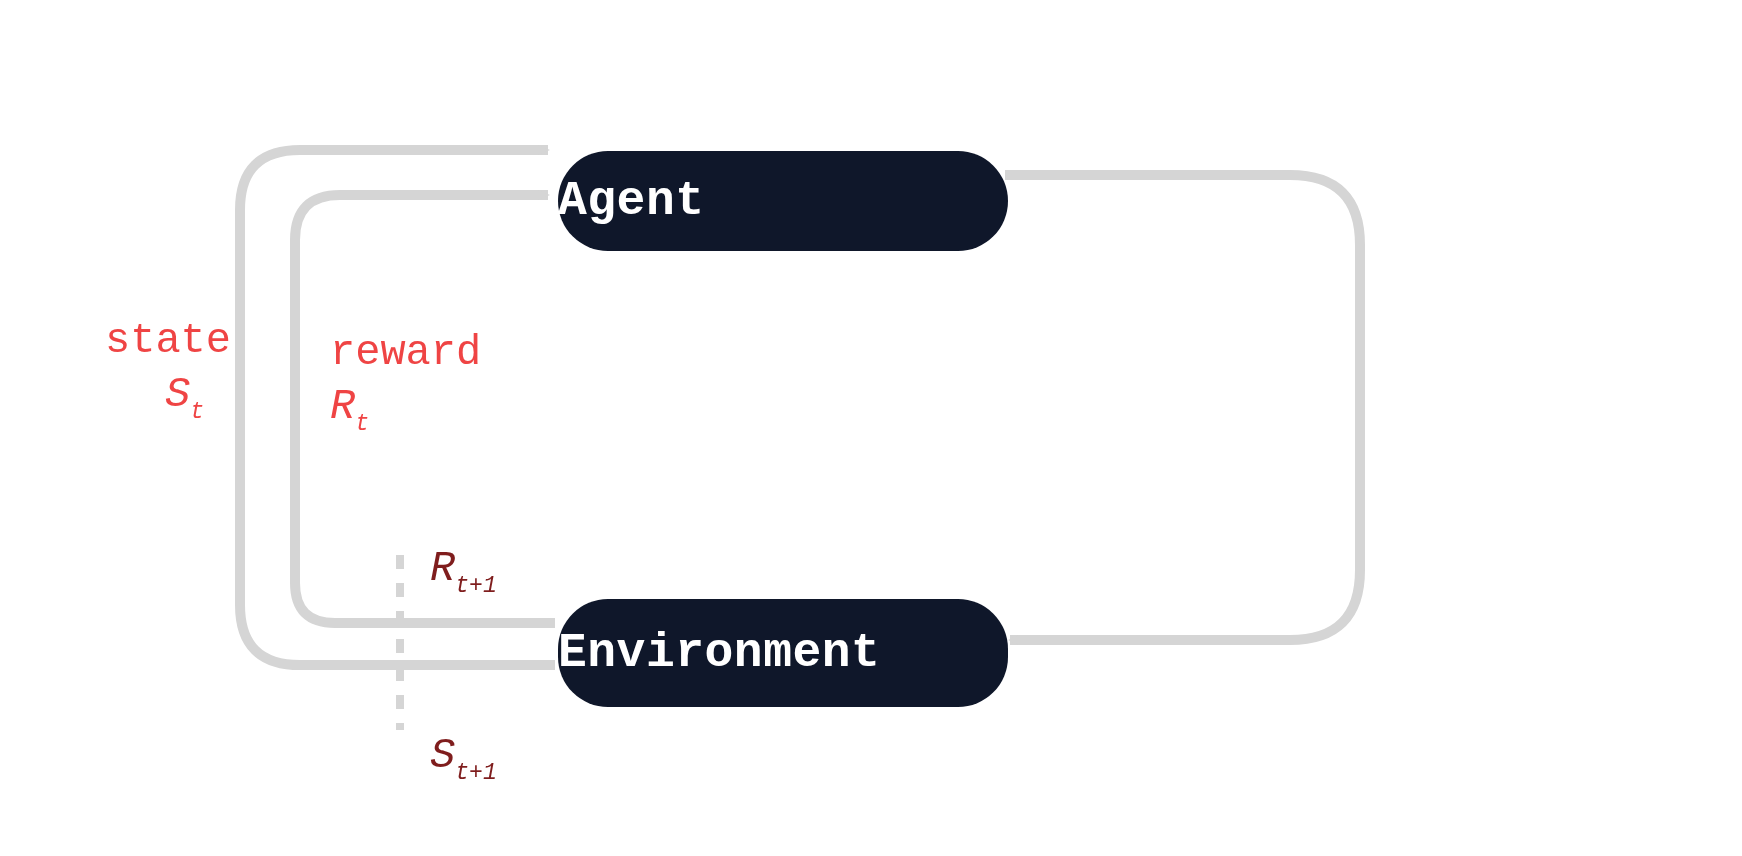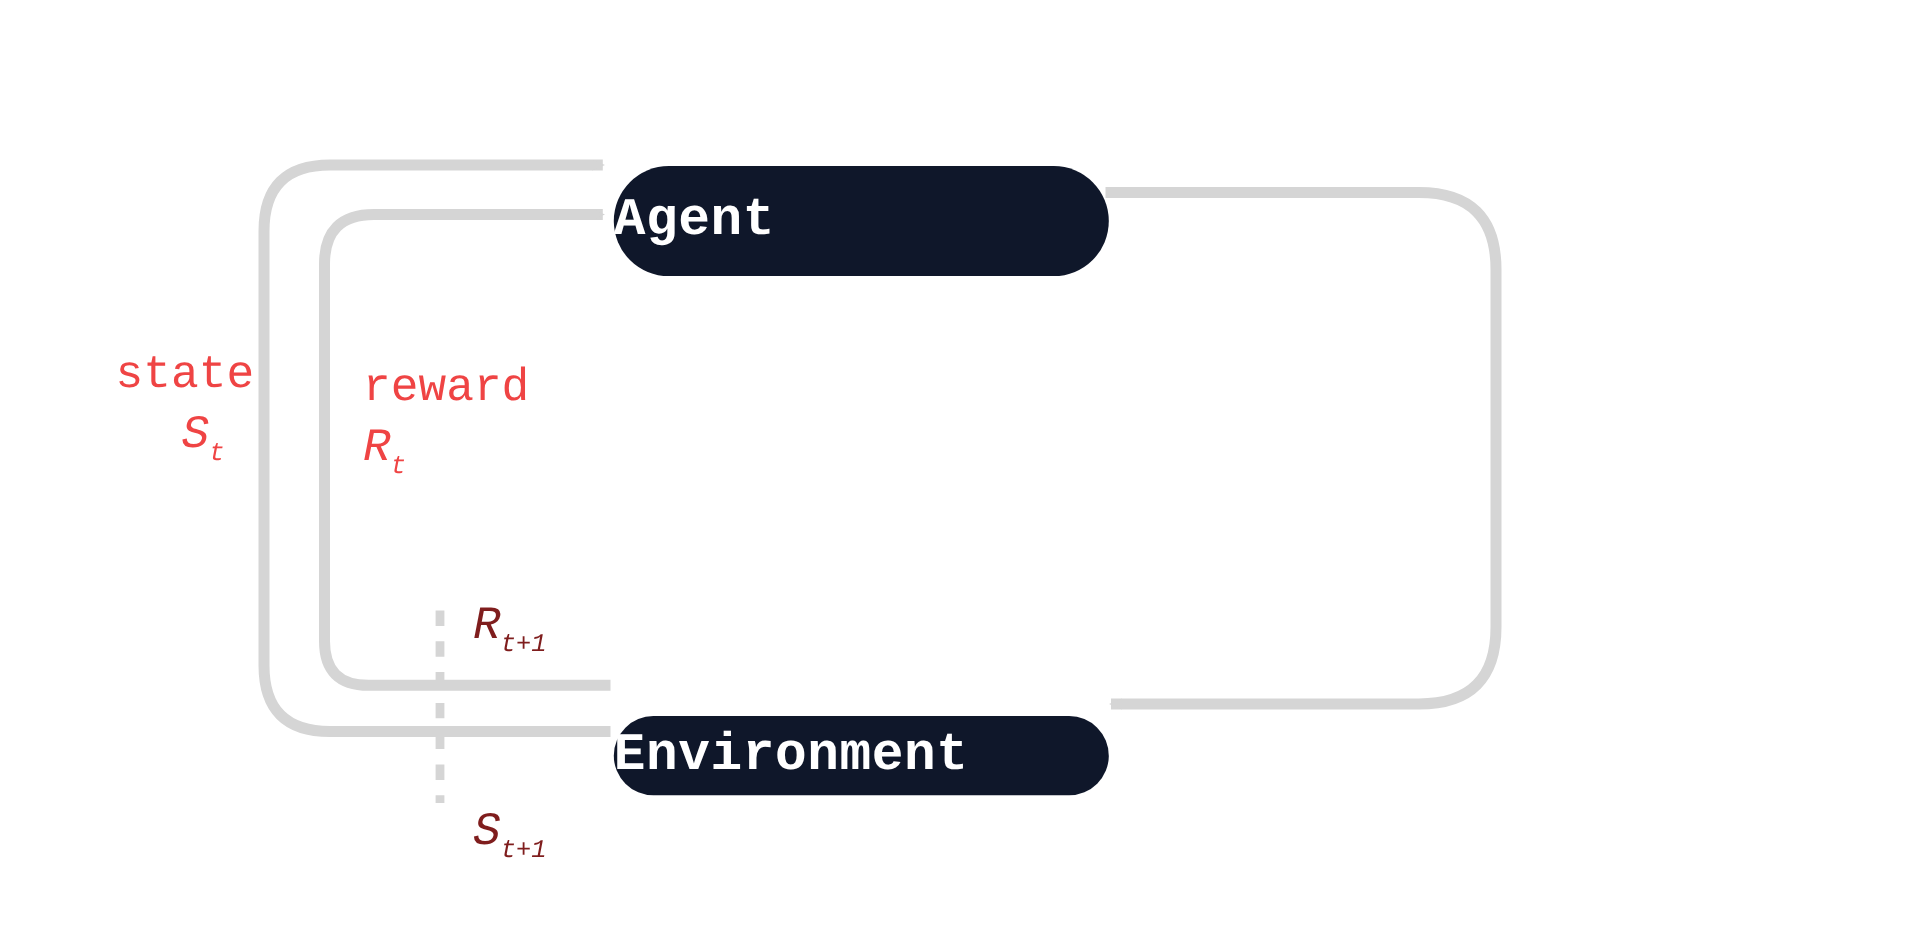--- a/index.html
+++ b/index.html
@@ -97,21 +97,21 @@
              Q 240 150 300 150
              L 548 150" fill="none" stroke="#d5d5d5" stroke-width="10" marker-end="url(#arrowhead)"></path>
 
     <line x1="400" y1="555" x2="400" y2="730" stroke="#d5d5d5" stroke-width="8" stroke-dasharray="14 14"></line>
   </svg>
 
   <div class="node" style="left:558px; top:126px; width:450px; height:100px;">
     <span>Agent</span>
   </div>
 
-  <div class="node" style="left:558px; top:626px; width:450px; height:72px;">
+  <div class="node" style="left:558px; top:574px; width:450px; height:108px;">
     <span>Environment</span>
   </div>
 
   <div class="label" style="left:105px; top:320px;">
     <span class="word">state</span>
     <span class="sym" style="padding-left:60px;">
       <span>S</span><sub>t</sub>
     </span>
   </div>
 

